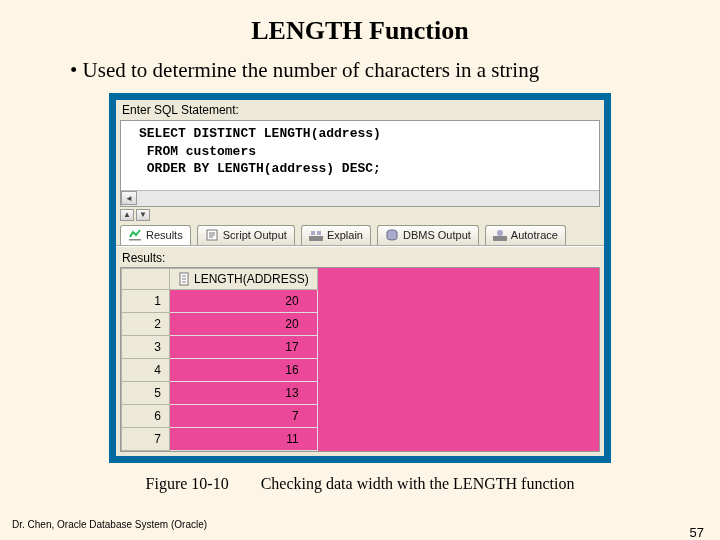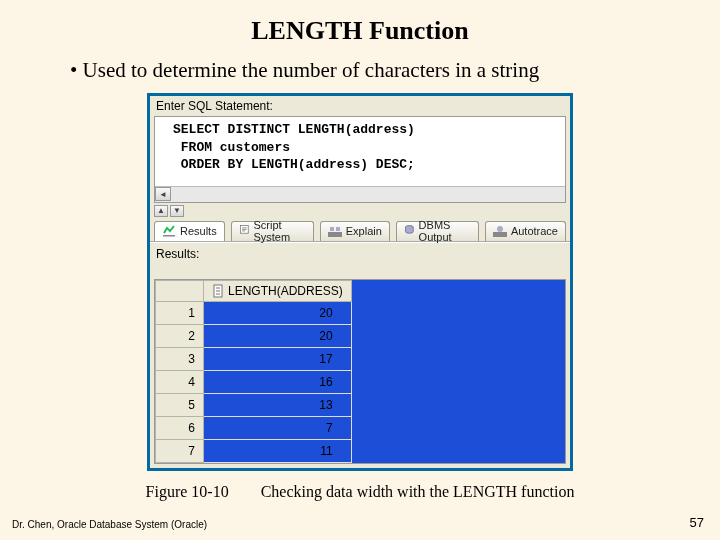--- a/index.html
+++ b/index.html
@@ -24,23 +24,23 @@
     color: #000;
     padding-left: 70px;
     padding-right: 30px;
     padding-bottom: 10px;
   }
   .bullet::before {
     content: "• ";
   }
   .sql-window {
     margin: 0 auto;
-    width: 426px;
-    background: #ece9d8;
-    border: 3px solid #0369a1;
+    width: 502px;
+    background: #ece9d8;
+    border: 7px solid #0369a1;
     font-family: Tahoma, Arial, sans-serif;
     font-size: 12px;
     color: #000;
   }
   .sql-label {
     padding: 3px 6px;
     background: #ece9d8;
     font-size: 12px;
   }
   .sql-editor-wrap {
@@ -112,23 +112,23 @@
     height: 14px;
     display: inline-block;
   }
   .results-label {
     padding: 4px 6px 2px 6px;
     font-size: 12px;
     background: #ece9d8;
     border-top: 1px solid #fff;
   }
   .results-area {
-    background: #1d4ed8;
+    background: #ec4899;
     border: 1px solid #999;
-    margin: 16px 4px 4px 4px;
+    margin: 0 4px 4px 4px;
   }
   .results-table {
     border-collapse: collapse;
     font-family: Tahoma, Arial, sans-serif;
     font-size: 12px;
     color: #000;
   }
   .results-table th {
     background: #ece9d8;
     border: 1px solid #b5b5a5;
@@ -177,21 +177,21 @@
     position: absolute;
     left: 12px;
     bottom: 10px;
     font-family: Arial, sans-serif;
     font-size: 10px;
     color: #000;
   }
   .footer-right {
     position: absolute;
     right: 16px;
-    bottom: 10px;
+    bottom: 0;
     font-family: Arial, sans-serif;
     font-size: 13px;
     color: #000;
   }
 </style>
 </head>
 <body>
 
 <div class="title">LENGTH Function</div>
 <div class="bullet">Used to determine the number of characters in a string</div>
@@ -221,21 +221,21 @@
       </span>
       <span>Results</span>
     </div>
     <div class="tab">
       <span class="tab-icon">
         <svg viewBox="0 0 14 14">
             <rect x="2" y="2" width="10" height="10" fill="#fff" stroke="#777"></rect>
             <path d="M4 5h6M4 7h6M4 9h4" stroke="#777" stroke-width="1"></path>
           </svg>
       </span>
-      <span>Script System</span>
+      <span>Script Output</span>
     </div>
     <div class="tab">
       <span class="tab-icon">
         <svg viewBox="0 0 14 14">
             <rect x="0" y="8" width="14" height="5" fill="#888"></rect>
             <rect x="2" y="3" width="4" height="4" fill="#aac"></rect>
             <rect x="8" y="3" width="4" height="4" fill="#aac"></rect>
           </svg>
       </span>
       <span>Explain</span>

